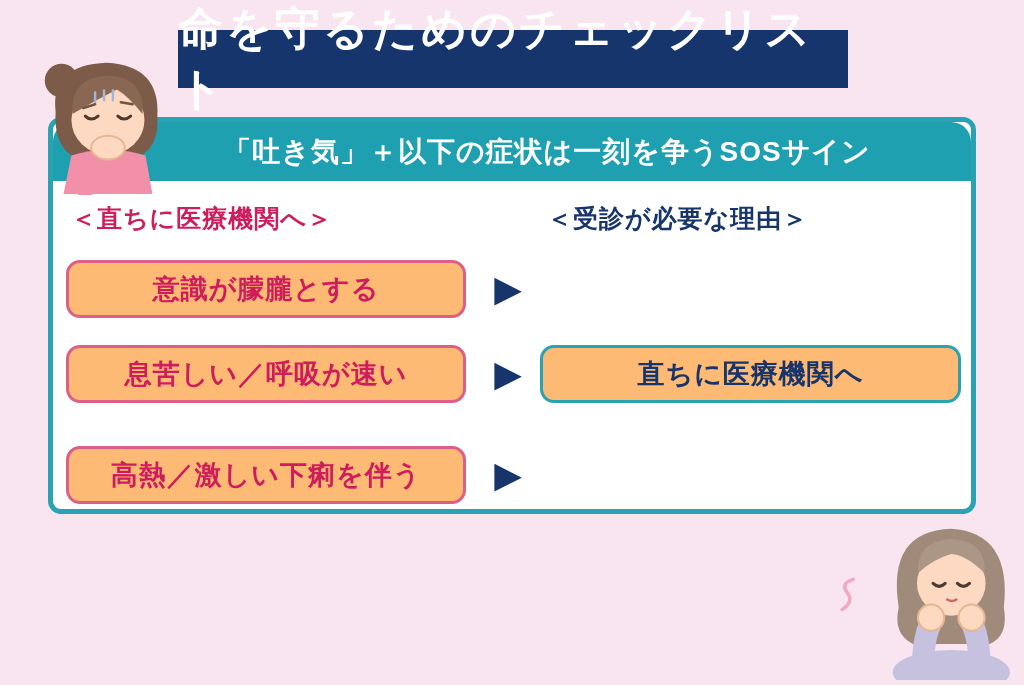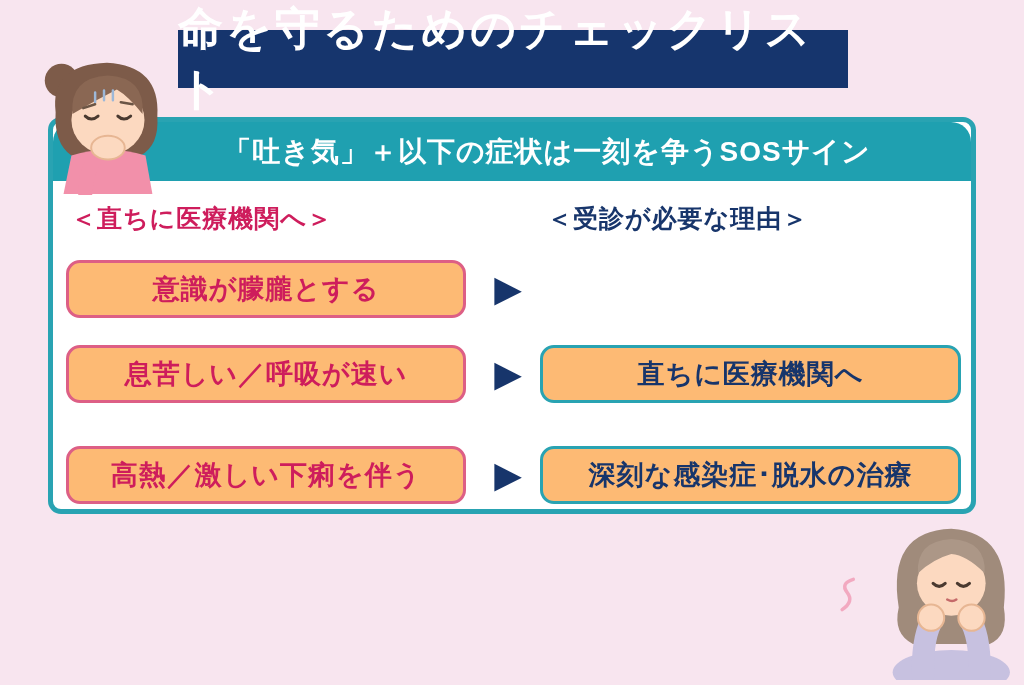--- a/index.html
+++ b/index.html
@@ -171,23 +171,20 @@
       <div class="reason-box">
         <span>直ちに医療機関へ</span>
       </div>
     </div>
 
     <div class="row r2">
       <div class="symptom-box">
         <span>高熱／激しい下痢を伴う</span>
       </div>
       <span class="arrow">▶</span>
-      <div class="reason-box">
-        <span>深刻な感染症･脱水の治療</span>
-      </div>
     </div>
   </div>
 
 
   <svg class="illus-bottom" viewBox="0 0 190 165" aria-hidden="true">
     <path d="M14 96 q12 -8 5 -17 q-7 -9 6 -13" stroke="#f2a9c0" stroke-width="3.5" fill="none" stroke-linecap="round"></path>
     <path d="M70 94 Q58 18 122 16 Q182 20 174 94 Q179 122 160 130 L84 130 Q64 120 70 94 Z" fill="#a08b7b"></path>
     <ellipse cx="122" cy="70" rx="34" ry="32" fill="#fcd9c0"></ellipse>
     <path d="M89 60 Q87 28 122 26 Q157 28 155 60 Q137 42 122 41 Q104 46 89 60 Z" fill="#ac9787"></path>
     <path d="M104 70 q6 6 12 0" stroke="#4a3a30" stroke-width="3" fill="none" stroke-linecap="round"></path>

